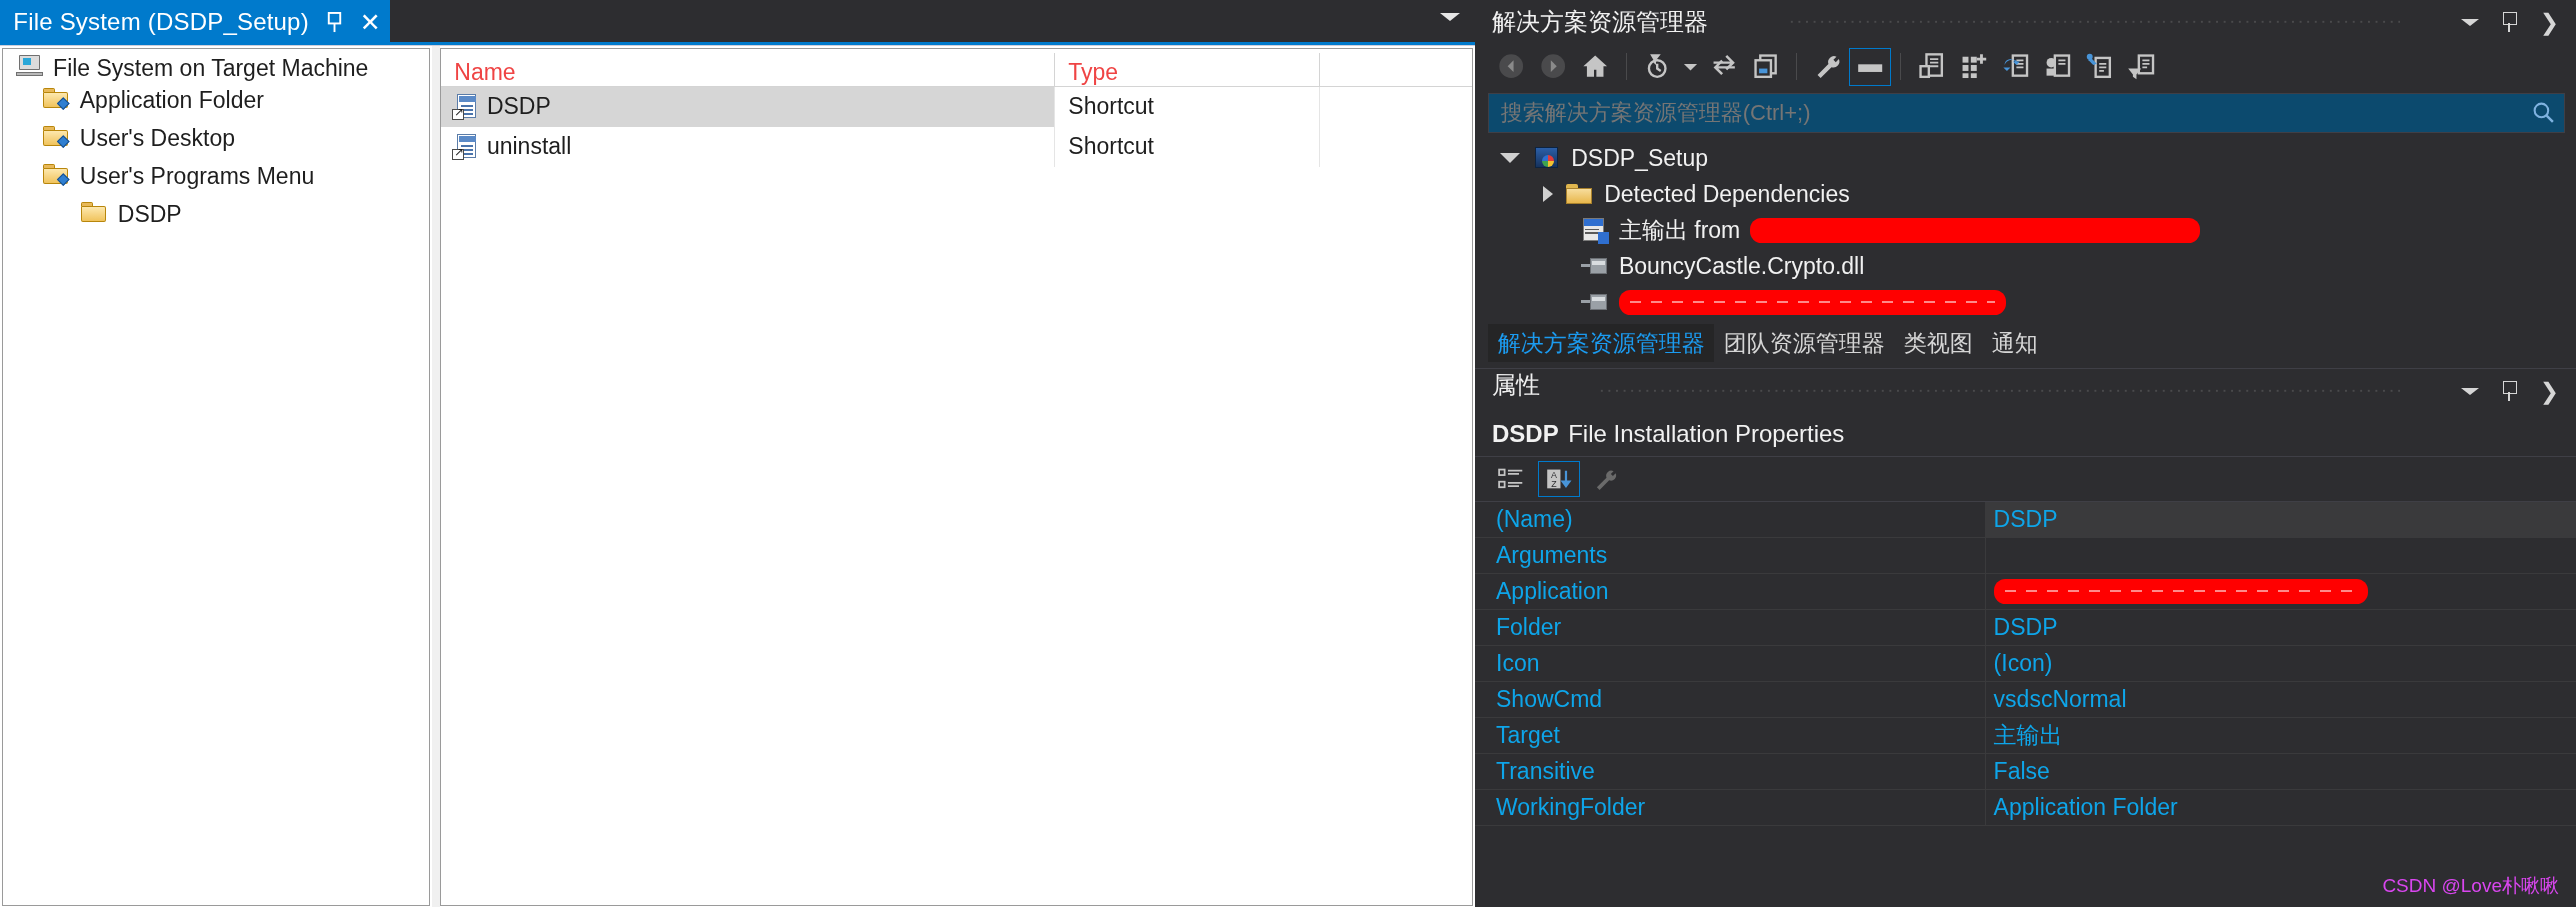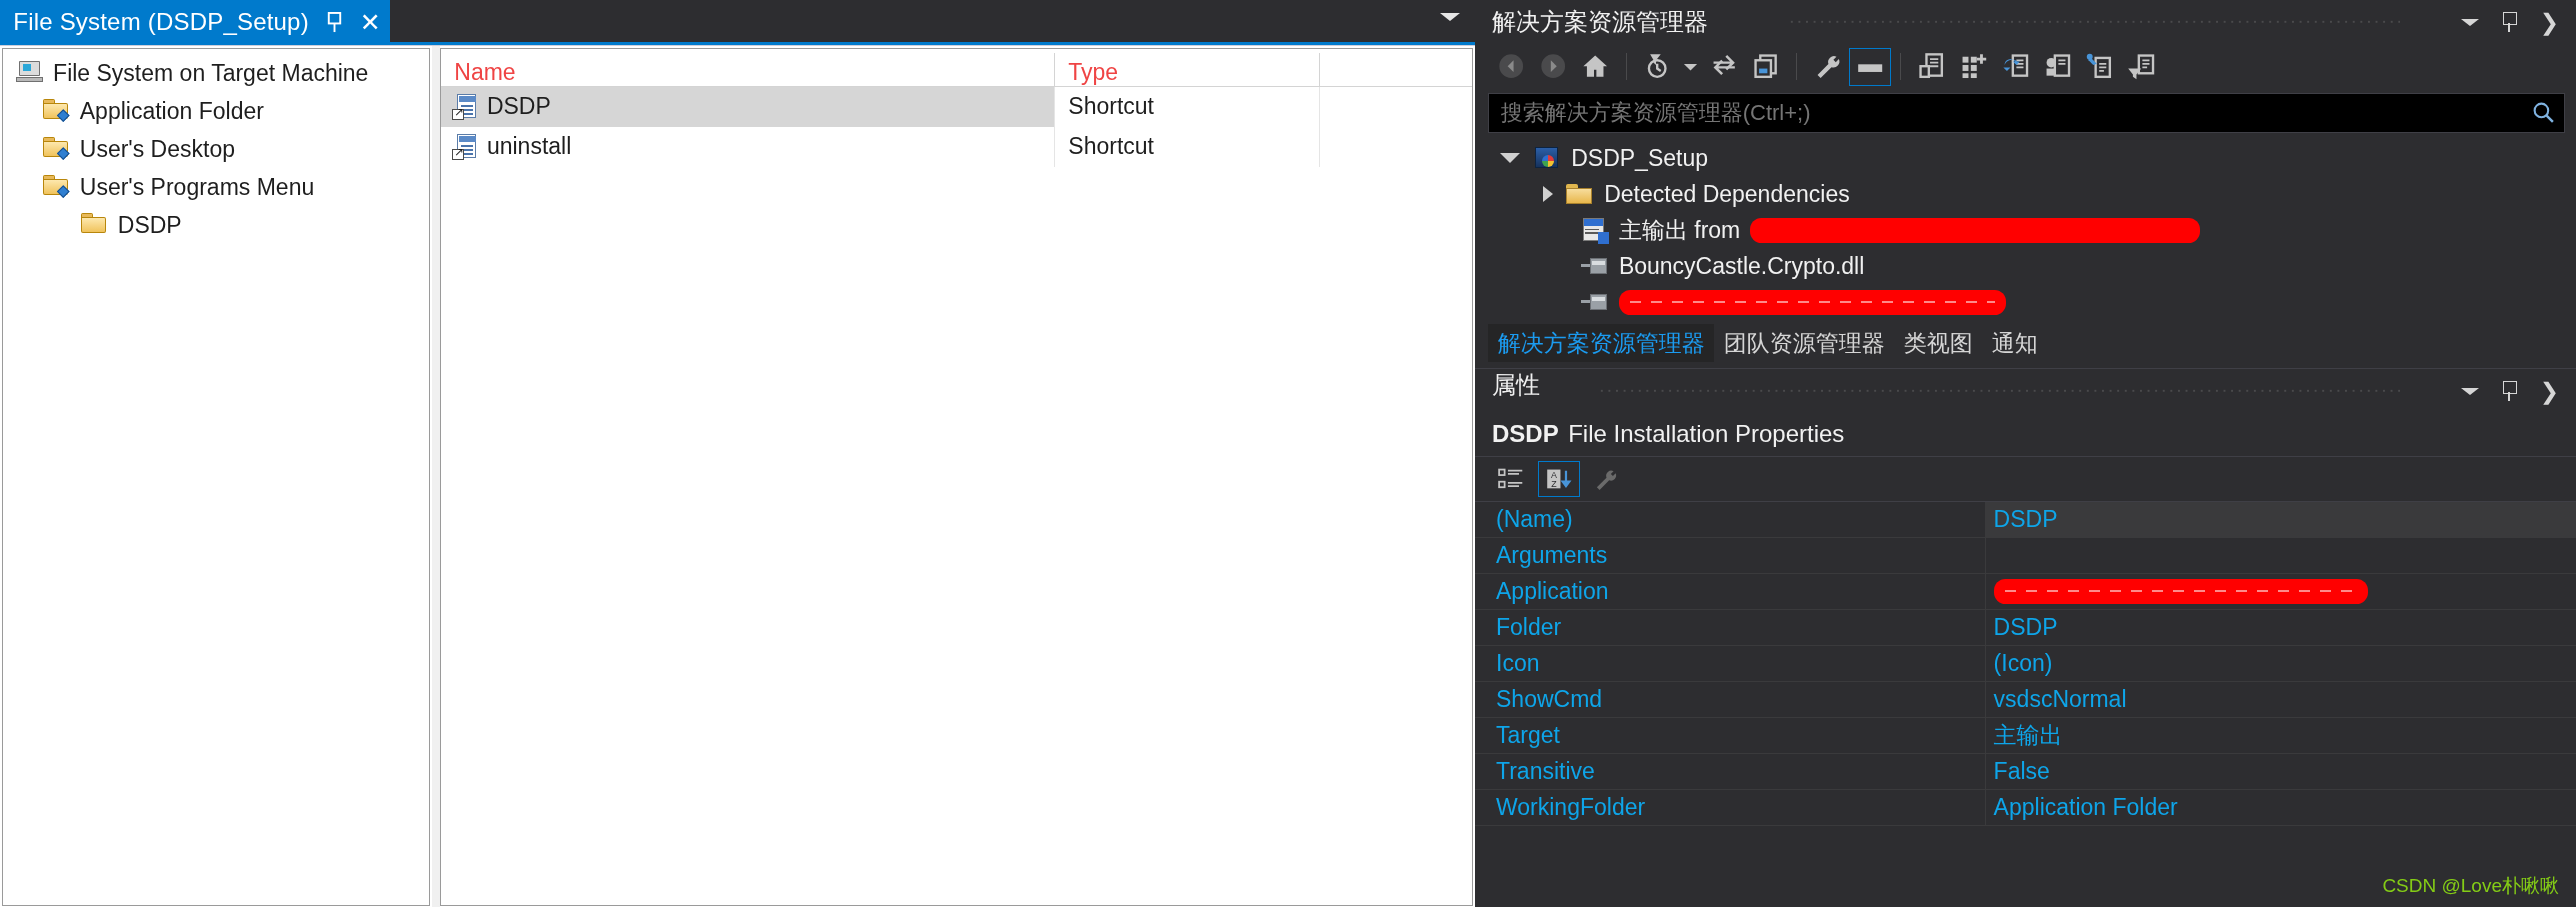--- a/index.html
+++ b/index.html
@@ -72,21 +72,21 @@
   }
   .pane-list {
     position: absolute; left: 440px; top: 1.9px;
     width: 1033px; height: 858px;
     background: #ffffff;
     border: 0.9px solid #9a9a9a;
   }
 
   
   .tree-row {
-    display: flex; align-items: flex-end;
+    display: flex; align-items: flex-start;
     height: 38px;
     font-size: 23px;
     color: #1e1e1e;
     white-space: nowrap;
   }
   .tree-row .tlabel { margin-left: 8.5px; }
   .icon-box { width: 28.4px; height: 26.5px; position: relative; flex: 0 0 auto; }
 
   
   .ico-computer { width: 26.5px; height: 23px; position: relative; }
@@ -219,21 +219,21 @@
   }
   .tbtn.active { border:1.9px solid #007acc; }
   .tsep { width:0.9px; height:26.5px; background:#4a4a4c; margin:0 9.5px; }
   .g { fill:#c5c5c5; }
   .gb { fill:#4894d8; }
   .gd { fill:#6a6a6a; }
 
   
   .se-search {
     margin:3.8px 11.4px 0 13.3px; height:40px;
-    border:0.9px solid #3f3f46; background:#000000;
+    border:0.9px solid #3f3f46; background:#0c4a6e;
     display:flex; align-items:center; position:relative;
   }
   .se-search input {
     flex:1; background:transparent; border:none; outline:none;
     color:#a0a0a0; font-size:22px; padding-left:11.4px;
     font-family:"Liberation Sans", sans-serif;
   }
   .se-search .sico {
     position:absolute; right:7.6px; top:6.6px; width:25px; height:25px;
   }
@@ -310,21 +310,21 @@
     font-size:23px; color:#0ea5e9;
     border-bottom:0.9px solid #3a3a3c;
   }
   .prop-k { width:510px; padding-left:21px; }
   .prop-v { flex:1; padding-left:7.6px; border-left:0.9px solid #3a3a3c; height:36px;
             display:flex; align-items:center; }
   .prop-row.first .prop-v { background:#3a3a3c; }
 
   .watermark {
     position:absolute; right:17px; bottom:9.5px;
-    color:#84cc16; font-size:19px;
+    color:#d946ef; font-size:19px;
   }
 </style>
 </head>
 <body>
 
 <div class="root">
 
   <div class="doc-area">
 
     <div class="tabstrip">

